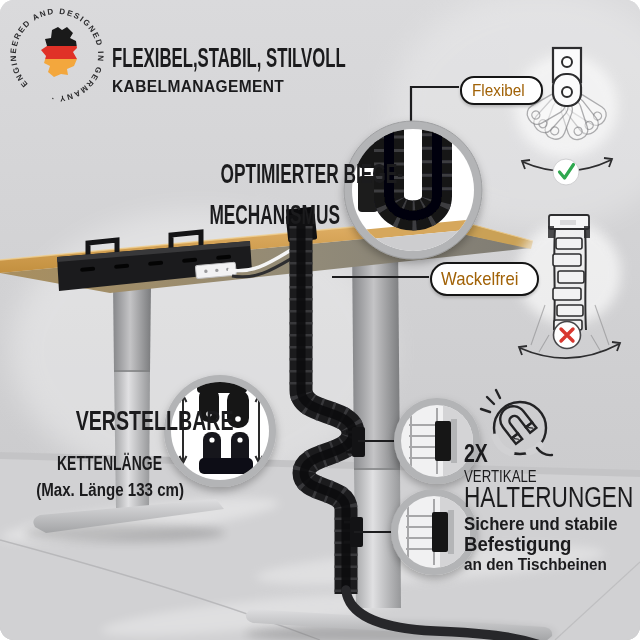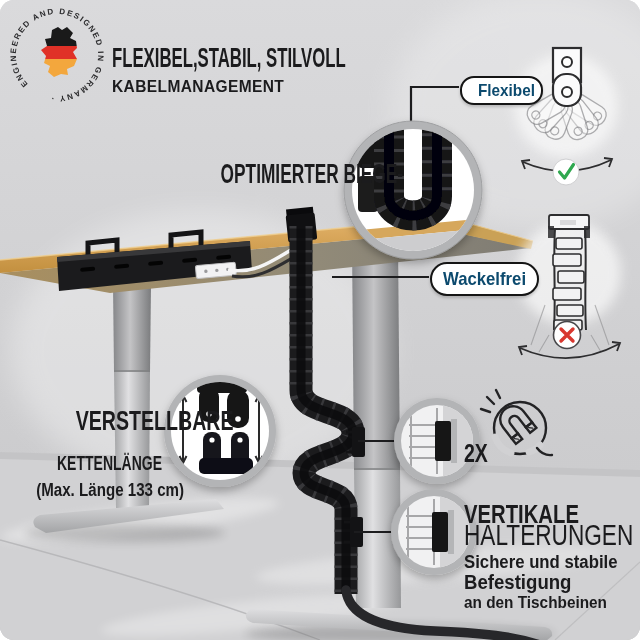--- a/index.html
+++ b/index.html
@@ -4,21 +4,21 @@
 <style>
   html,body{margin:0;padding:0;background:#fff;font-family:"Liberation Sans",sans-serif;}
   #stage{position:relative;width:640px;height:640px;border-radius:14px;overflow:hidden;background:#d2d2d4;}
   #scene,#overlay{position:absolute;left:0;top:0;width:640px;height:640px;}
   #scene{z-index:0;}
   #overlay{z-index:2;}
   .txt{position:absolute;z-index:3;color:#1b1b1d;}
   .cxl{display:inline-block;transform-origin:0 50%;white-space:nowrap;}
   .cxr{display:inline-block;transform-origin:100% 50%;white-space:nowrap;}
   .bold{font-weight:700;}
-  .pill{position:absolute;z-index:3;background:#fff;border:2.5px solid #151515;display:flex;align-items:center;justify-content:flex-end;font-weight:700;color:#0c4a6e;box-shadow:0 2px 3px rgba(0,0,0,.18);}
+  .pill{position:absolute;z-index:3;background:#fff;border:2.5px solid #151515;display:flex;align-items:center;justify-content:center;font-weight:400;color:#a16207;box-shadow:0 2px 3px rgba(0,0,0,.18);}
   .rline{text-align:right;margin-top:16px;}
   .lline{text-align:left;}
 </style>
 </head>
 <body>
 
 <div id="stage">
 
   <svg id="scene" viewBox="0 0 640 640">
     <defs>
@@ -362,20 +362,21 @@
     <div class="rline lline" style="font-size:27px;line-height:30px;">
       <span class="cxl bold" style="transform:scaleX(.62);">FLEXIBEL,STABIL, STILVOLL</span>
     </div>
     <div class="lline" style="font-size:16px;line-height:22px;margin-top:3px;letter-spacing:.4px;">
       <span class="cxl bold" style="transform:scaleX(.97);">KABELMANAGEMENT</span>
     </div>
   </div>
 
   <div class="txt" style="left:118px;top:146px;width:222px;font-size:27px;line-height:25px;font-weight:700;">
     <div class="rline"><span class="cxr" style="transform:scaleX(.64);">OPTIMIERTER BIEGE-</span></div>
+    <div class="rline"><span class="cxr" style="transform:scaleX(.64);">MECHANISMUS</span></div>
   </div>
 
   <div class="pill" style="left:460px;top:76px;width:79px;height:25px;border-radius:14px;font-size:17px;">
     <span class="cxl" style="transform:scaleX(.9);">Flexibel</span>
   </div>
   <div class="pill" style="left:430px;top:262px;width:105px;height:30px;border-radius:17px;font-size:19px;">
     <span class="cxl" style="transform:scaleX(.88);">Wackelfrei</span>
   </div>
 
   <div class="txt" style="left:8px;top:391px;width:154px;">
@@ -387,21 +388,21 @@
     </div>
     <div class="rline" style="font-size:18px;line-height:22px;font-weight:700;margin-top:2px;">
       <span class="cxr" style="transform:scaleX(.84);">(Max. Länge 133 cm)</span>
     </div>
   </div>
 
   <div class="txt" style="left:464px;top:441px;width:150px;">
     <div class="lline" style="font-size:25px;line-height:25px;font-weight:700;">
       <span class="cxl" style="transform:scaleX(.78);">2X</span>
     </div>
-    <div class="lline" style="font-size:26px;line-height:21px;font-weight:700;margin-top:38px;">
+    <div class="lline" style="font-size:17px;line-height:21px;font-weight:400;">
       <span class="cxl" style="transform:scaleX(.78);">VERTIKALE</span>
     </div>
     <div class="lline" style="font-size:29px;line-height:21px;font-weight:400;">
       <span class="cxl" style="transform:scaleX(.78);">HALTERUNGEN</span>
     </div>
     <div class="lline" style="font-size:18px;line-height:20px;font-weight:700;margin-top:6px;">
       <span class="cxl" style="transform:scaleX(.93);">Sichere und stabile</span>
     </div>
     <div class="lline" style="font-size:20px;line-height:20px;font-weight:700;">
       <span class="cxl" style="transform:scaleX(.93);">Befestigung</span>

